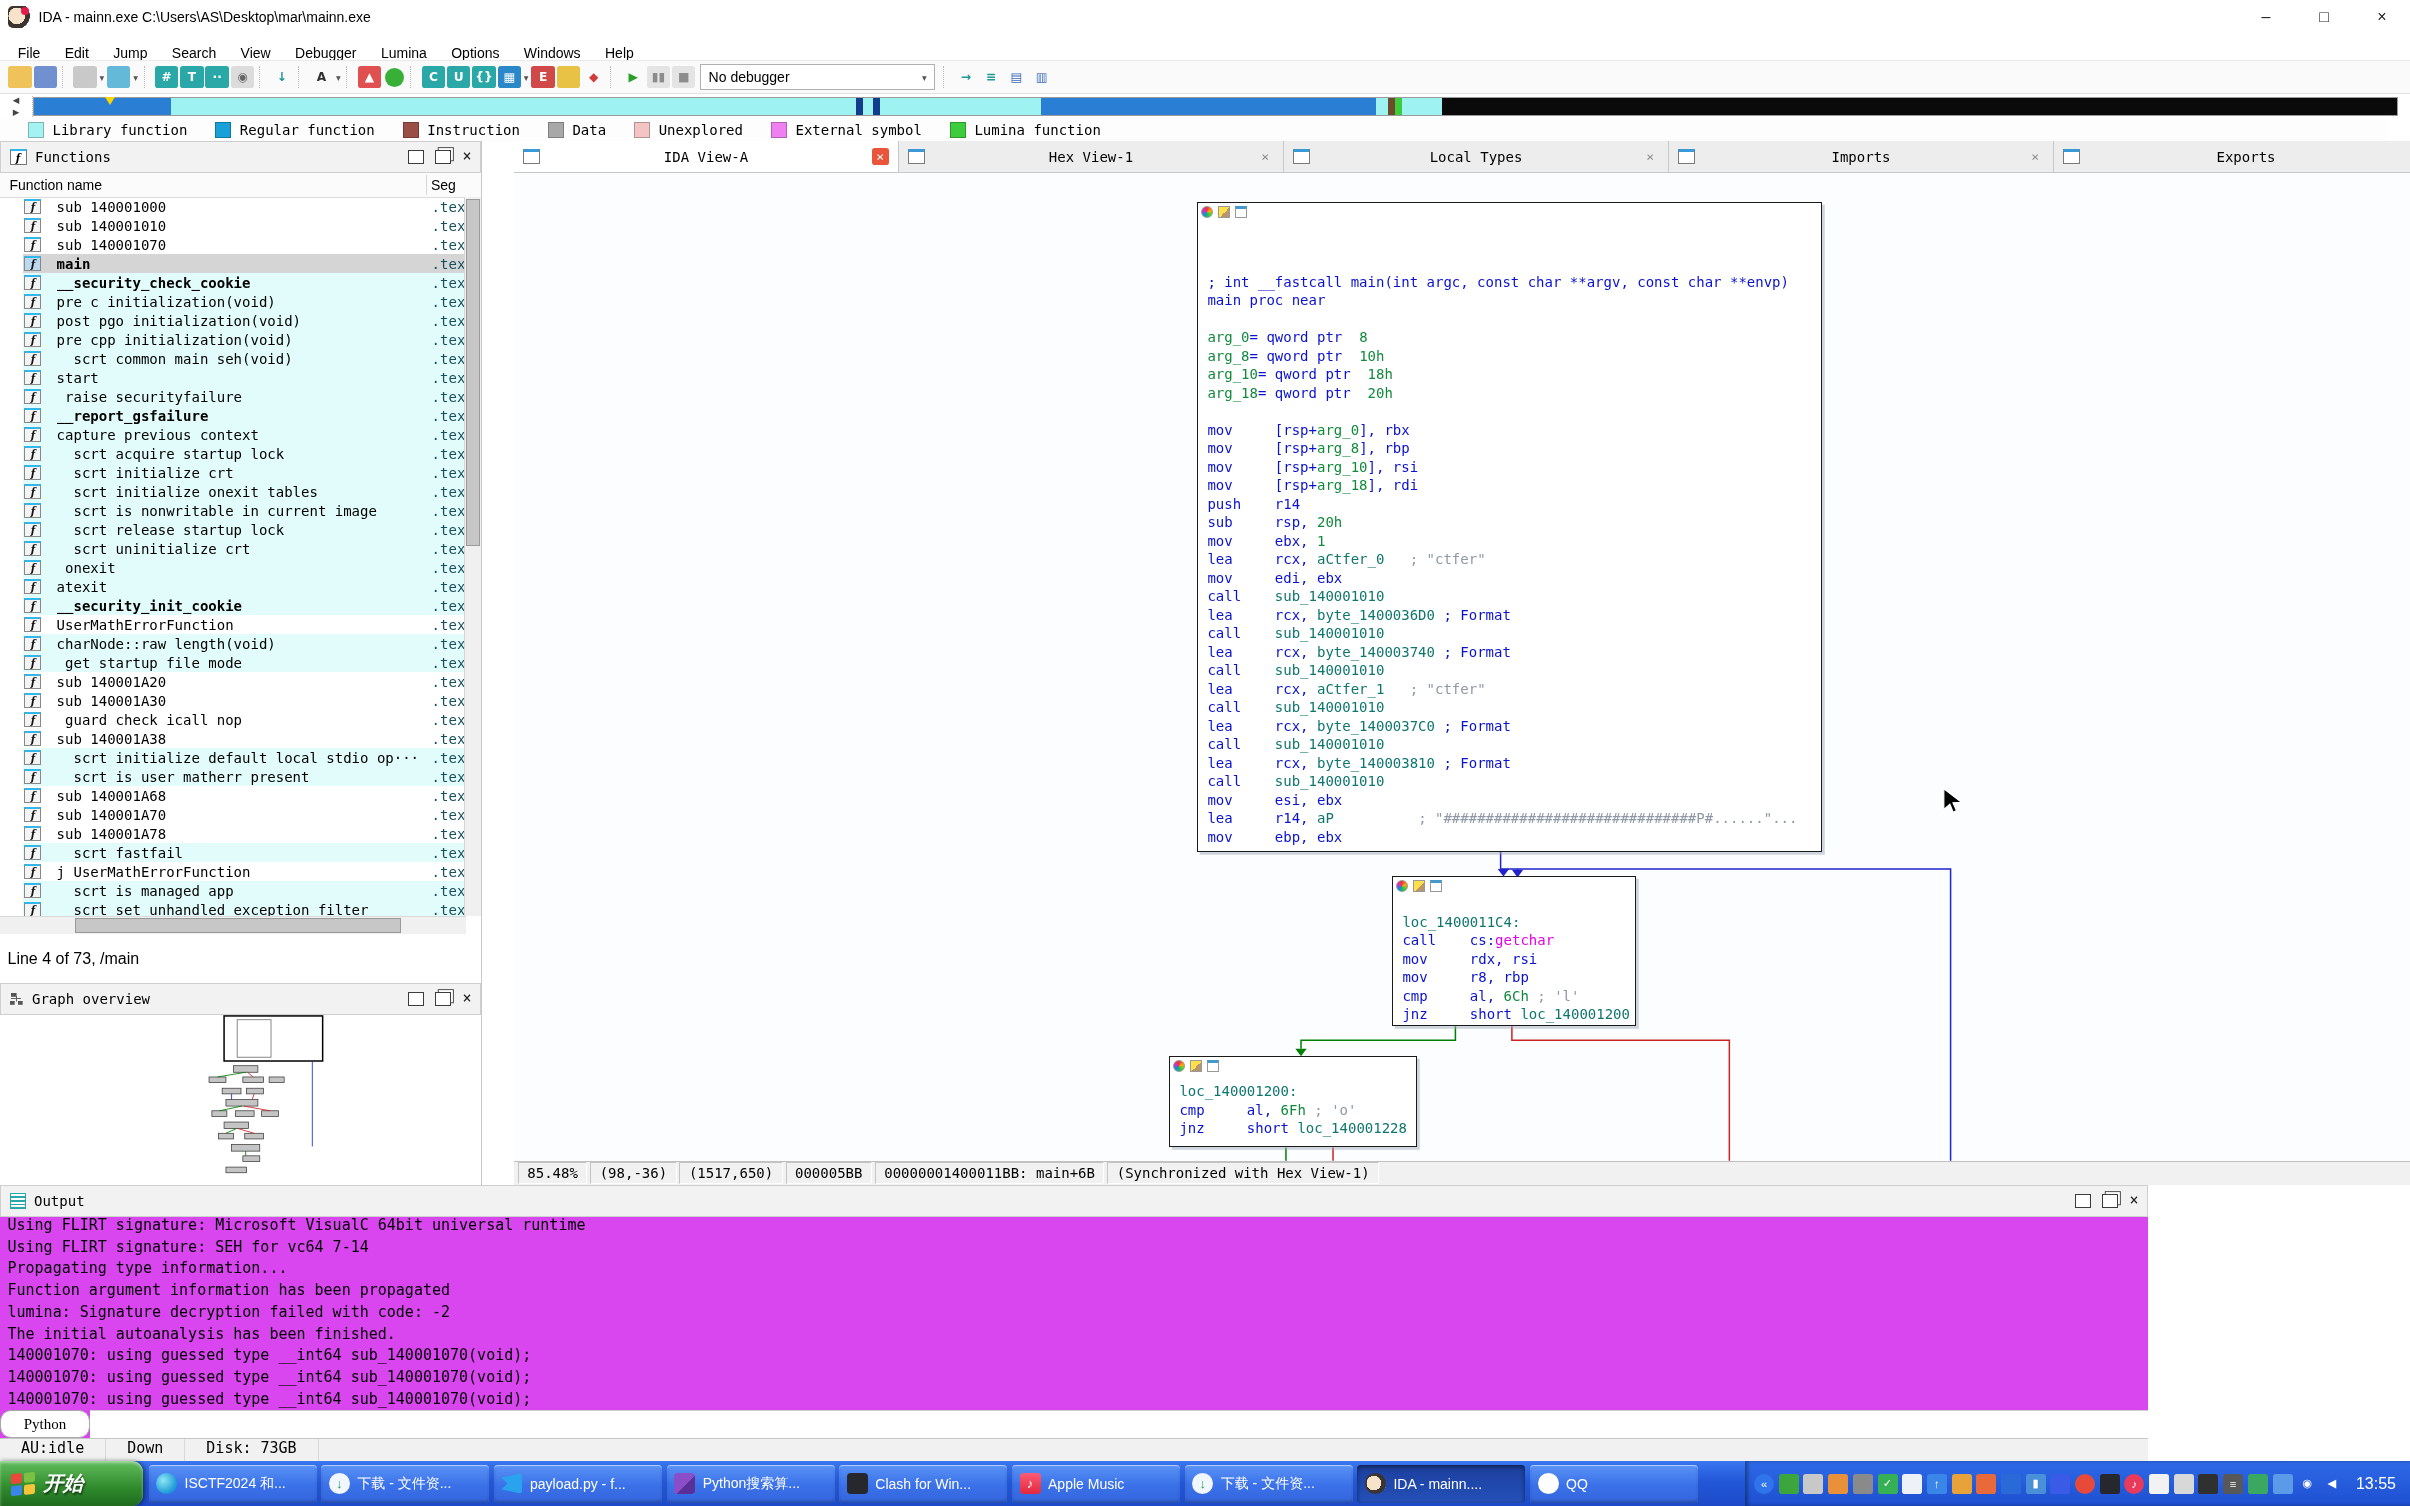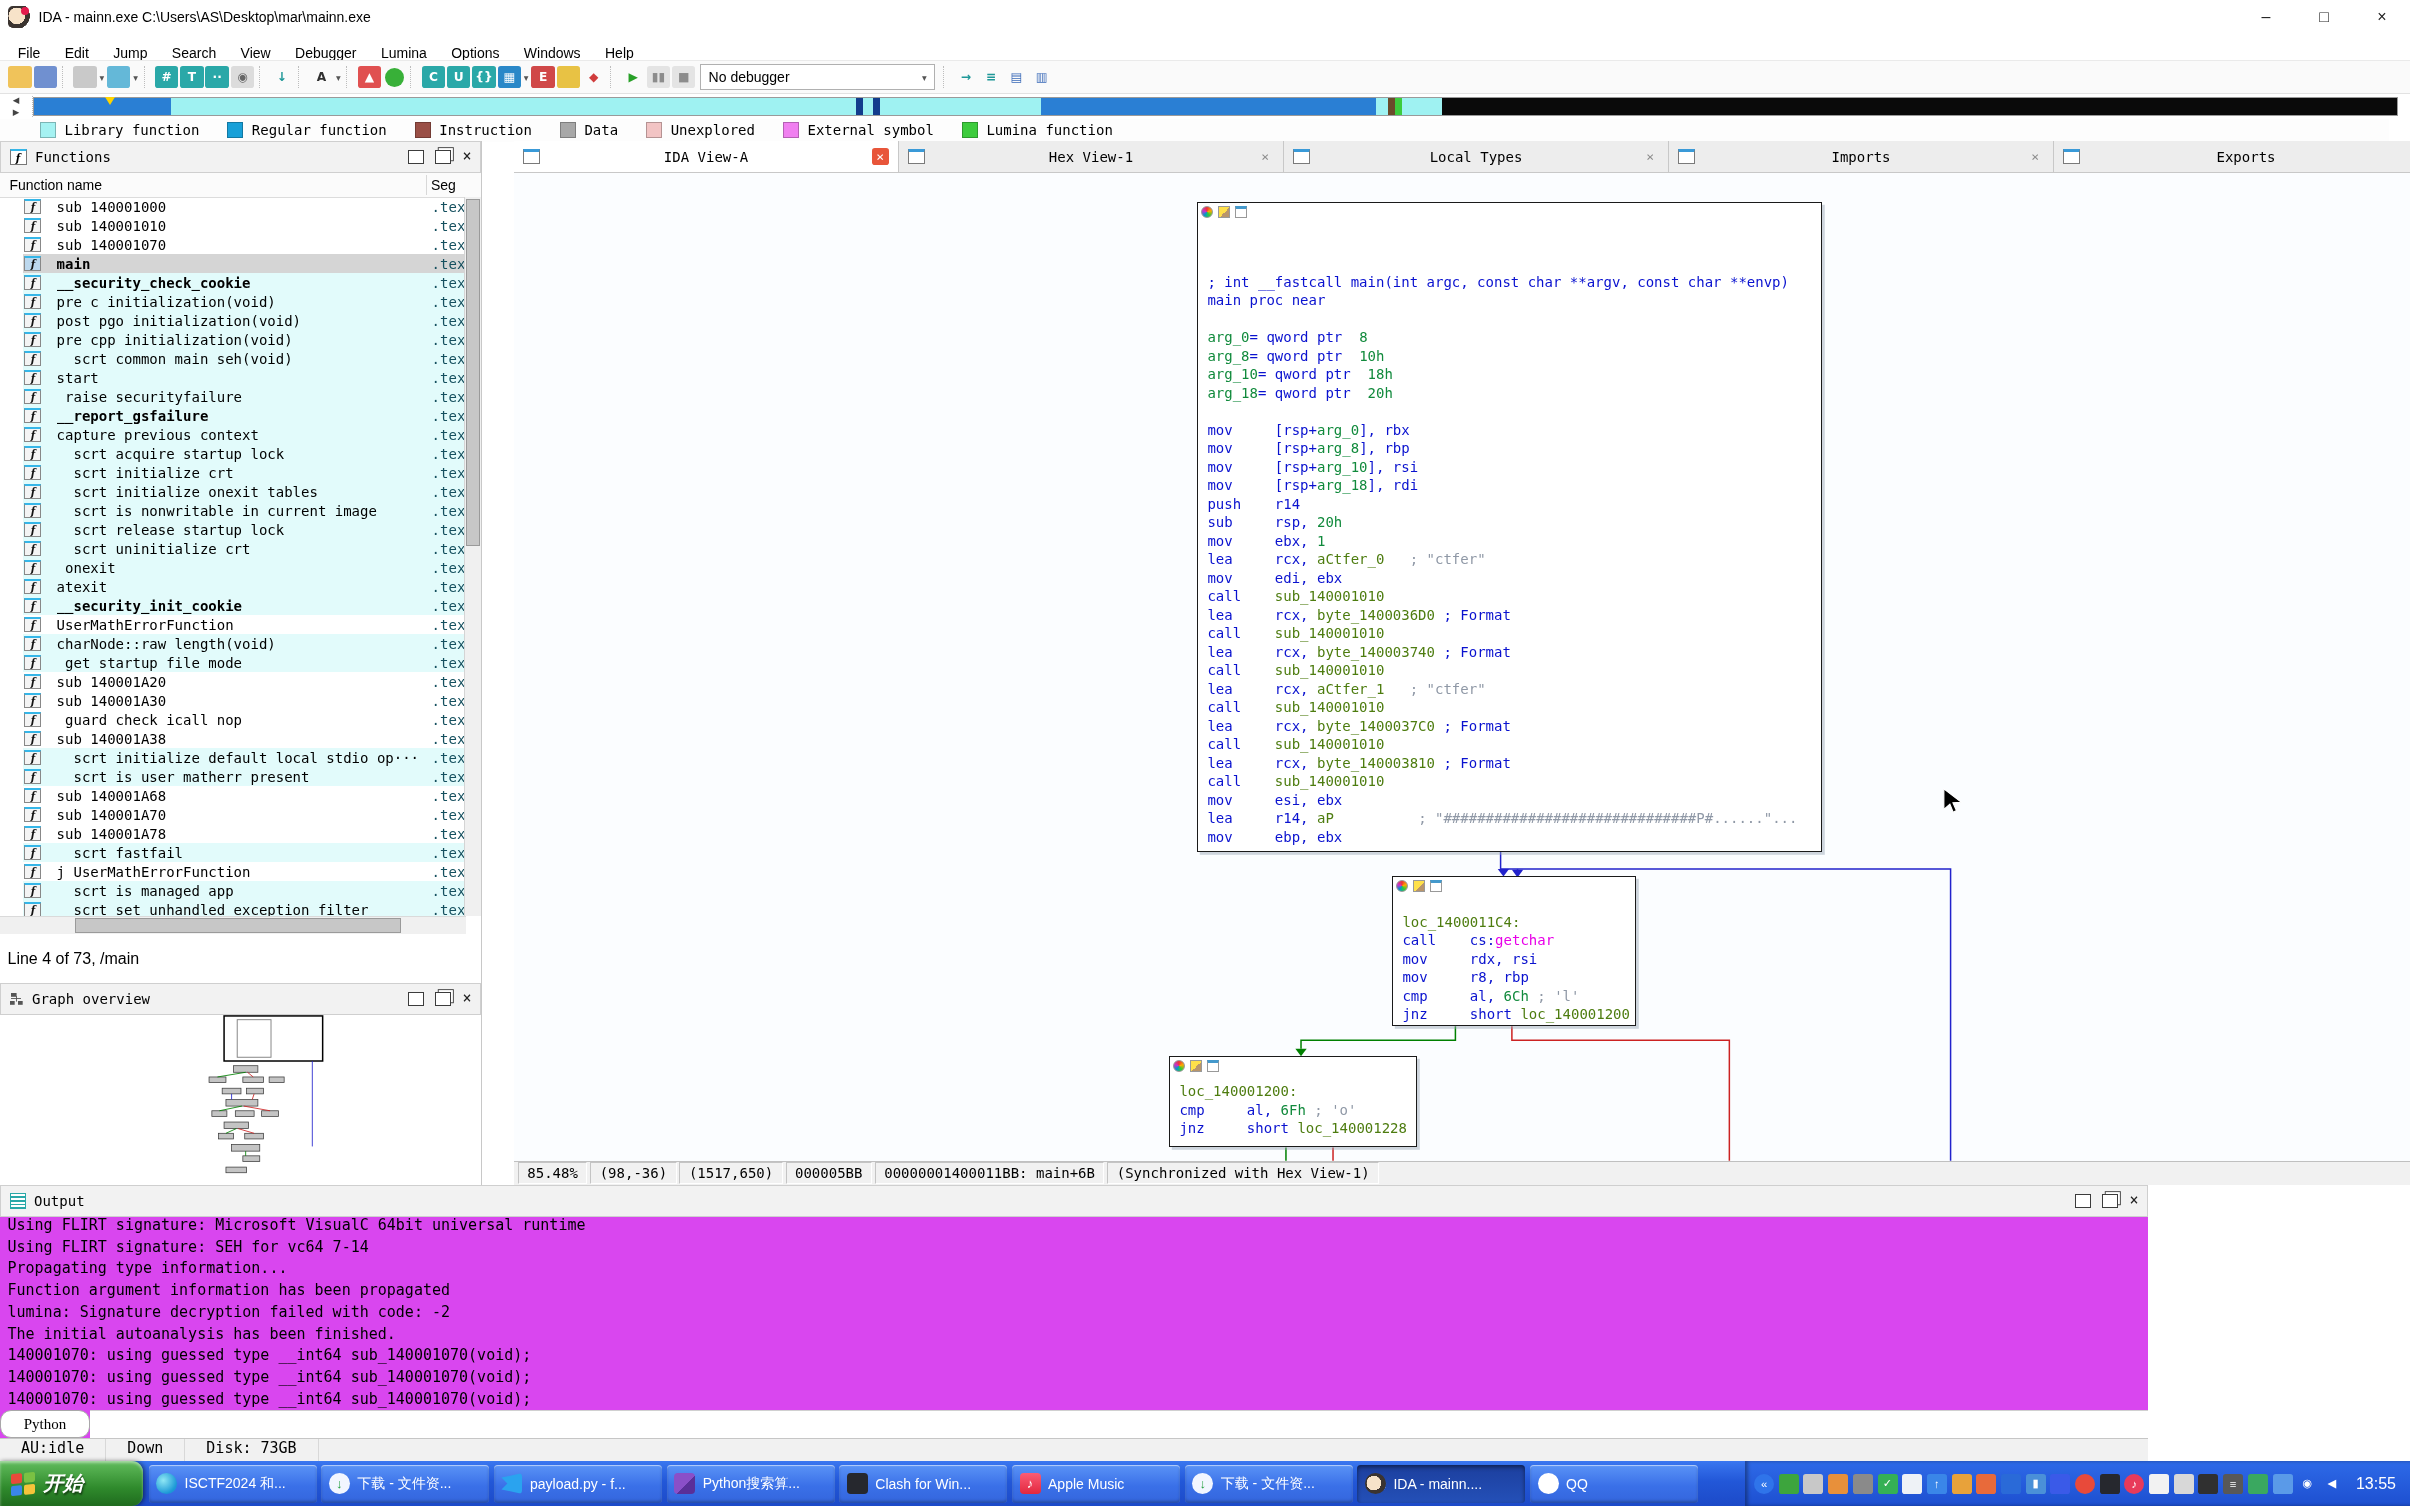--- a/index.html
+++ b/index.html
@@ -39,21 +39,21 @@
              gap:1.9px;font-size:8.5px;color:#444;border-right:0.9px dotted #bbb;}
   #navtrack{flex:1;height:17px;margin-right:13px;position:relative;border:0.9px solid #9a9a9a;
      background:linear-gradient(90deg,
        #2a7fd4 0 5.8%, #9ff2f2 5.8% 34.8%, #123c8c 34.8% 35.1%, #9ff2f2 35.1% 35.5%,
        #123c8c 35.5% 35.8%, #9ff2f2 35.8% 42.6%, #2a7fd4 42.6% 56.8%, #9ff2f2 56.8% 57.3%,
        #6b4b2a 57.3% 57.6%, #3dcc3d 57.6% 57.9%, #9ff2f2 57.9% 59.6%, #0a0a0a 59.6% 100%);}
   #navmarker{position:absolute;left:3%;top:-0.9px;width:0;height:0;
        border:5.6px solid transparent;border-top:8.5px solid #ffd400;}
   
   #legend{position:absolute;left:0;top:119px;width:2389px;height:22.6px;background:#fdfdfd;
-          display:flex;align-items:center;padding-left:40px;gap:28px;box-sizing:border-box;
+          display:flex;align-items:center;padding-left:28px;gap:28px;box-sizing:border-box;
           font:14px "DejaVu Sans Mono",monospace;}
   .lgitem{display:flex;align-items:center;}
   .lgsq{width:14px;height:14px;margin-right:8.5px;border:0.9px solid rgba(0,0,0,.25);}
   
   .phead{height:32px;background:#f2f2f2;border:0.9px solid #cfcfcf;display:flex;align-items:center;
          padding:0 8.5px;box-sizing:border-box;font:14px "DejaVu Sans Mono",monospace;}
   .pbtns{margin-left:auto;display:flex;gap:11.3px;align-items:center;}
   .pbtn{width:14px;height:11.3px;border:0.9px solid #3c3c3c;background:#fff;}
   .pbtn.restore{box-shadow:2.8px -2.8px 0 -0.9px #fff,2.8px -2.8px 0 0 #3c3c3c;}
   .pbtn.close{border:none;background:none;width:auto;height:auto;font-size:15px;line-height:11.3px;color:#222;}
@@ -118,21 +118,21 @@
   #gnode3{left:655px;top:883px;width:248px;height:91px;}
   .nicons{height:18px;display:flex;gap:4.7px;padding:2.8px 0 0 2.8px;}
   .nicon{width:12.2px;height:12.2px;border:0.9px solid #999;box-sizing:border-box;}
   .nicon.wheel{border-radius:50%;background:conic-gradient(#e33,#fa0,#3c3,#09c,#c3c,#e33);}
   .nicon.pencil{background:linear-gradient(135deg,#ffe04a 55%,#b9956b 55%);}
   .nicon.frame{background:#fff;border-top:3.8px solid #49c;}
   .ncode{font:14px/18.5px "DejaVu Sans Mono",monospace;white-space:pre;padding-left:9.4px;}
   #gnode1 .ncode{padding-top:49px;}
   #gnode2 .ncode{padding-top:15px;}
   #gnode3 .ncode{padding-top:4.7px;}
-  .tk-b{color:#0a12cf;} .tk-n{color:#4d7c0f;} .tk-g{color:#118a3c;}
+  .tk-b{color:#0a12cf;} .tk-n{color:#0f766e;} .tk-g{color:#118a3c;}
   .tk-m{color:#e800e8;} .tk-c{color:#8f98a6;}
   #statusline{position:absolute;left:0;top:1020px;width:1928px;height:23.5px;background:#f1f1f1;
               border-top:0.9px solid #c0c0c0;display:flex;align-items:center;box-sizing:border-box;
               font:14px "DejaVu Sans Mono",monospace;padding-left:3.8px;}
   .seg{height:20px;display:flex;align-items:center;padding:0 8.5px;margin-right:2.8px;
        border:0.9px solid;border-color:#c4c4c4 #fff #fff #c4c4c4;}
   
   #output{position:absolute;left:0;top:1185px;width:2148px;height:277px;background:#d946ef;}
   #outhead .headicon{width:14px;height:14px;margin-right:8.5px;border:0.9px solid #2aa8a8;
       background:repeating-linear-gradient(#fff 0 1.9px,#2aa8a8 1.9px 3.8px);}

